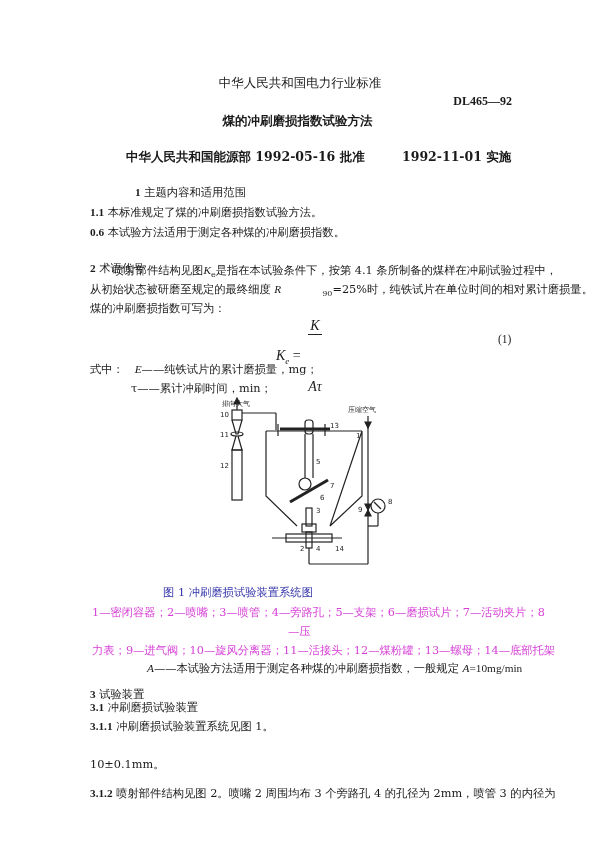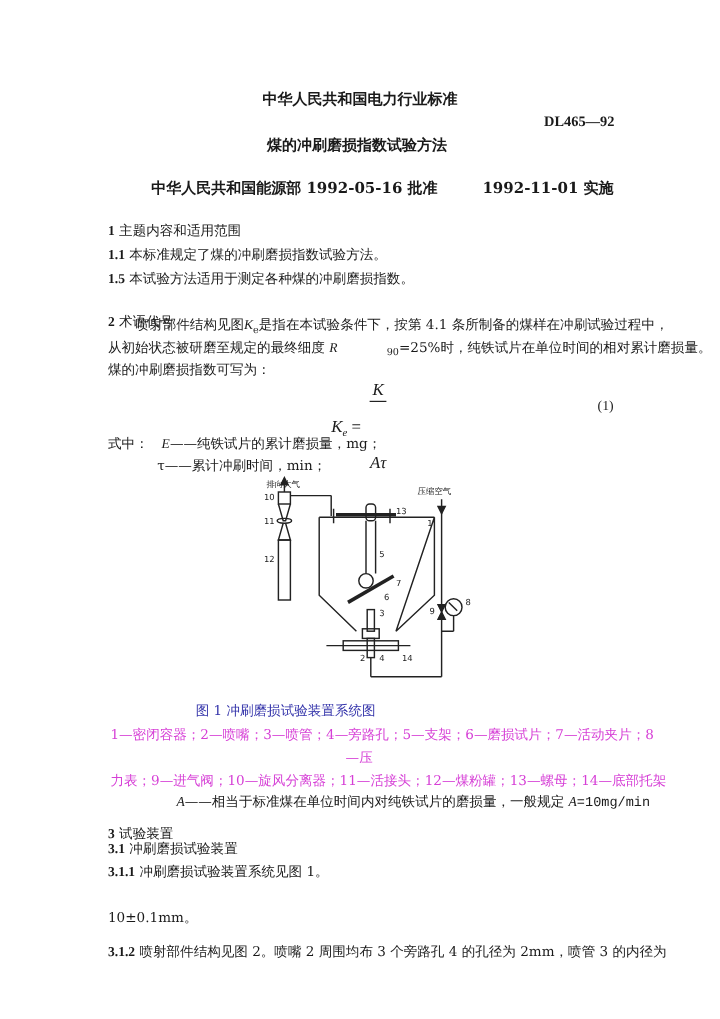--- a/index.html
+++ b/index.html
@@ -1,19 +1,19 @@
 <!DOCTYPE html>
 <html><head>
 <meta charset="utf-8">
 <style>
   html, body { margin: 0; padding: 0; background: #ffffff; }
   body { width: 600px; height: 849px; position: relative; overflow: hidden;
          font-family: "DejaVu Serif", "Liberation Serif", serif; color: #1a1a1a; }
   .abs { position: absolute; white-space: nowrap; }
-  .std-title { left: 0; width: 600px; text-align: center; top: 75px; font-size: 12.5px; font-weight: bold; }
+  .std-title { left: 0; width: 600px; text-align: center; top: 75px; font-size: 12.5px; font-weight: normal; }
   .std-code { right: 88px; top: 94px; font-size: 12px; font-weight: bold; font-family: "Liberation Serif", serif; }
   .doc-title { left: 0; width: 595px; text-align: center; top: 113px; font-size: 12.5px; font-weight: bold; }
   .approval { left: 126px; top: 149px; font-size: 12.5px; font-weight: bold; }
   .impl { left: 402px; top: 149px; font-size: 12.5px; font-weight: bold; }
   .line { left: 90px; font-size: 11.3px; }
   .line b { font-family: "Liberation Serif", serif; }
   .para { left: 90px; font-size: 11.3px; }
   .formula { left: 276px; top: 318px; font-family: "Liberation Serif", serif; font-size: 14px; font-style: italic; }
   .frac { display: inline-block; vertical-align: middle; text-align: center; margin-left: 4px; }
   .frac .num { display: block; border-bottom: 1px solid #222; padding: 0 2px; line-height: 16px; }
@@ -26,28 +26,28 @@
 </style>
 </head>
 <body>
 
 <div class="abs std-title">中华人民共和国电力行业标准</div>
 <div class="abs std-code">DL465—92</div>
 <div class="abs doc-title">煤的冲刷磨损指数试验方法</div>
 <div class="abs approval">中华人民共和国能源部 1992-05-16 批准</div>
 <div class="abs impl">1992-11-01 实施</div>
 
-<div class="abs line" style="top:185px;">
+<div class="abs line" style="top:185px;margin-left:45px;">
   <b>1</b>&nbsp;<span>主题内容和适用范围</span>
 </div>
 <div class="abs line" style="top:205px;text-align:right;">
   <b>1.1</b>&nbsp;<span>本标准规定了煤的冲刷磨损指数试验方法。</span>
 </div>
 <div class="abs line" style="top:225px;">
-  <b>1.5</b>&nbsp;<span>本试验方法适用于测定各种煤的冲刷磨损指数。</span>
+  <b>0.6</b>&nbsp;<span>本试验方法适用于测定各种煤的冲刷磨损指数。</span>
 </div>
 <div class="abs line" style="top:261px;">
   <b>2</b>&nbsp;<span>术语代号</span>
 </div>
 <div class="abs para" style="top:263px; left:113px;">
   <span>喷射部件结构见图</span><i style="font-family:'Liberation Serif',serif;">K</i><sub style="font-size:8px;">e</sub><span>是指在本试验条件下，按第 4.1 条所制备的煤样在冲刷试验过程中，</span>
 </div>
 <div class="abs para" style="top:282px;">
   <span>从初始状态被研磨至规定的最终细度 </span><i style="font-family:'Liberation Serif',serif;">R</i><sub style="font-size:8px;margin-left:41px;">90</sub><span>=25%时，纯铁试片在单位时间的相对累计磨损量。</span>
 </div>
@@ -133,21 +133,21 @@
     </g>
   </svg>
 </div>
 
 <div class="abs caption">图 1  冲刷磨损试验装置系统图</div>
 <div class="abs legend" style="left:92px; top:605px;">1—密闭容器；2—喷嘴；3—喷管；4—旁路孔；5—支架；6—磨损试片；7—活动夹片；8</div>
 <div class="abs legend" style="left:288px; top:624px;">—压</div>
 <div class="abs legend" style="left:92px; top:643px;text-align:right;">力表；9—进气阀；10—旋风分离器；11—活接头；12—煤粉罐；13—螺母；14—底部托架</div>
 
 <div class="abs note">
-  <i style="font-family:'Liberation Serif',serif;">A</i><span>——相当于标准煤在单位时间内对纯铁试片的磨损量，一般规定 </span><i style="font-family:'Liberation Serif',serif;">A</i><span style="font-family:Liberation Mono, monospace;">=10mg/min</span>
+  <i style="font-family:'Liberation Serif',serif;">A</i><span>——本试验方法适用于测定各种煤的冲刷磨损指数，一般规定 </span><i style="font-family:'Liberation Serif',serif;">A</i><span style="font-family:Liberation Serif, serif;">=10mg/min</span>
 </div>
 
 <div class="abs line" style="top:655px;margin-top:32px;">
   <b>3</b>&nbsp;<span>试验装置</span>
 </div>
 <div class="abs line" style="top:700px;">
   <b>3.1</b>&nbsp;<span>冲刷磨损试验装置</span>
 </div>
 <div class="abs line" style="top:719px;">
   <b>3.1.1</b>&nbsp;<span>冲刷磨损试验装置系统见图 1。</span>

